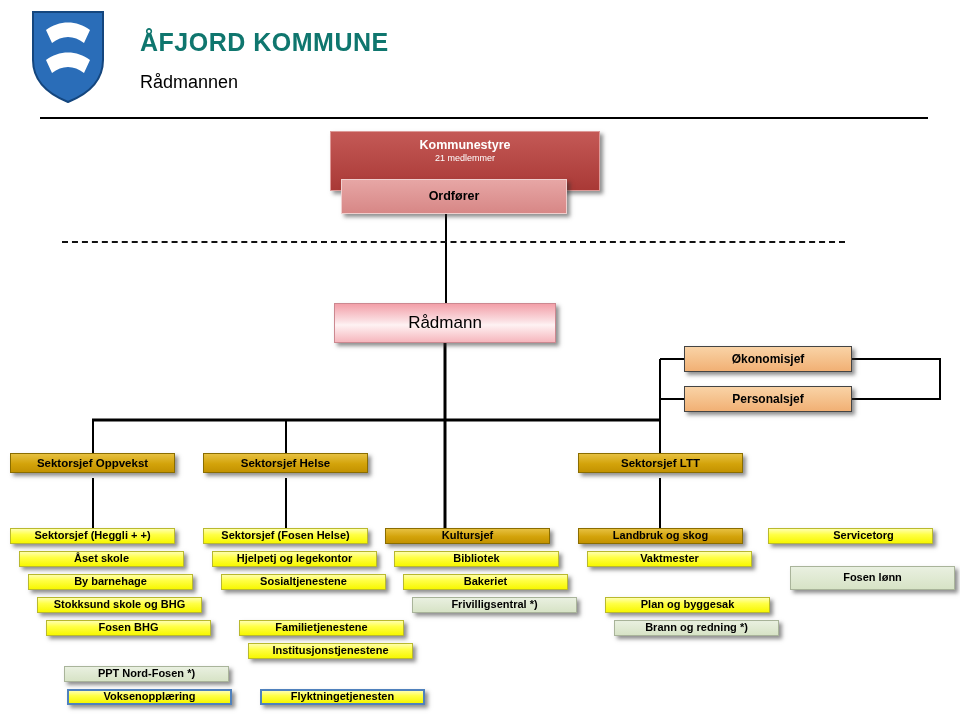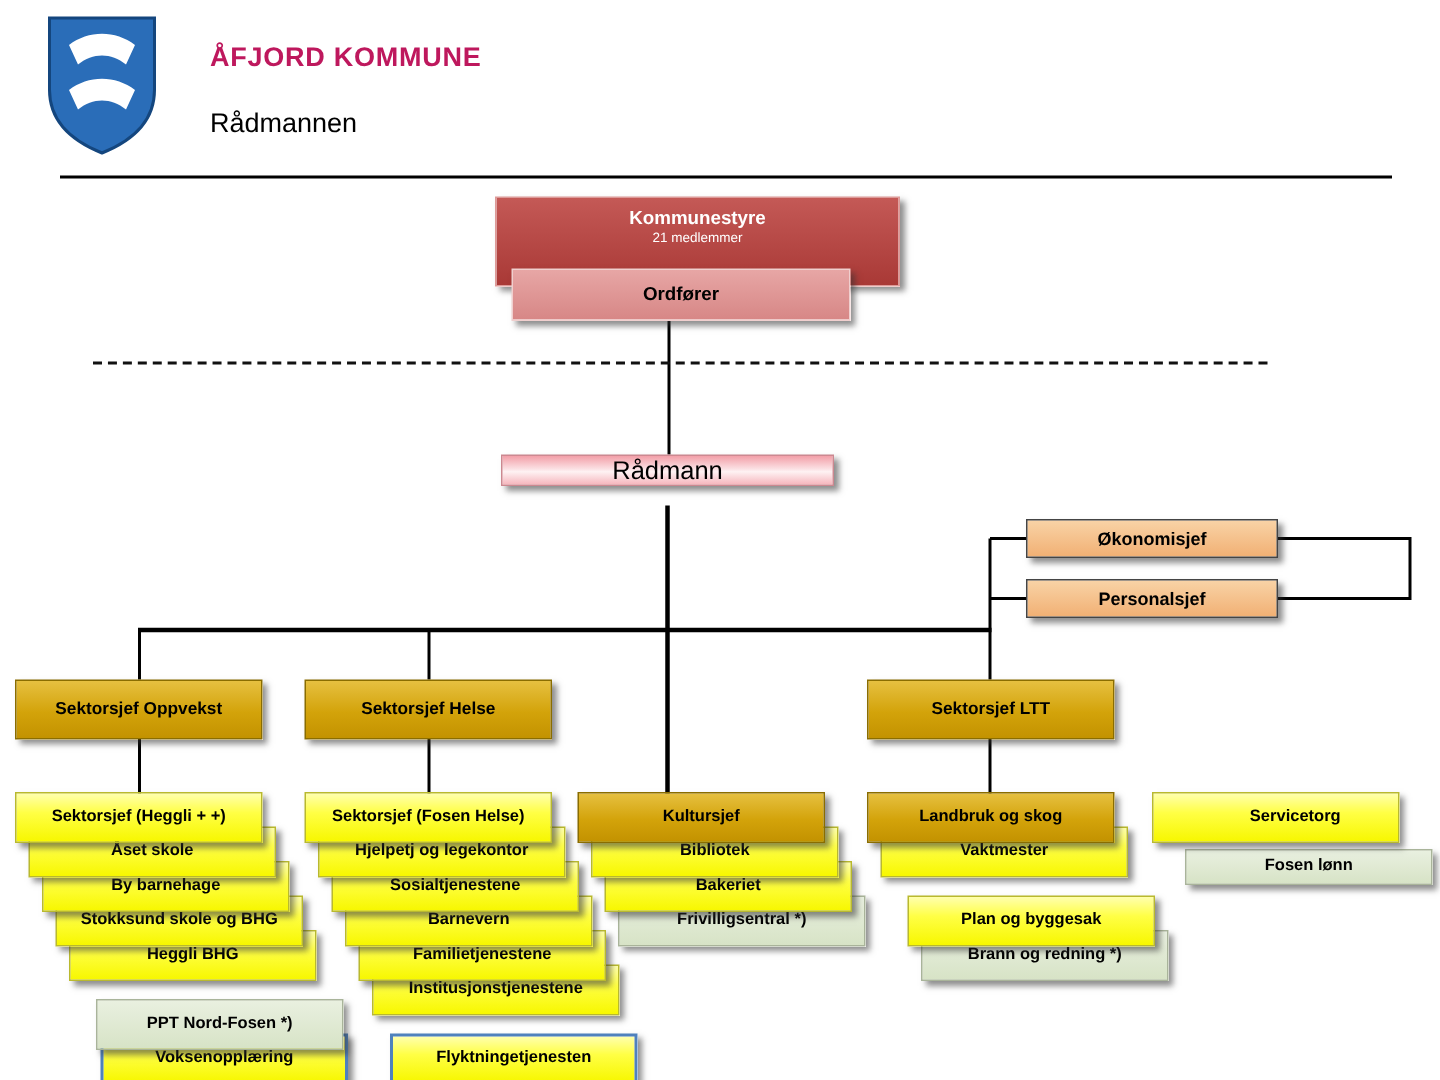--- a/index.html
+++ b/index.html
@@ -6,38 +6,38 @@
   body { background:#ffffff; font-family:"Liberation Sans", sans-serif; }
   #canvas { position:relative; width:960px; height:720px; background:#ffffff; overflow:hidden; }
   svg.lines { position:absolute; left:0; top:0; z-index:0; }
   .box { position:absolute; display:flex; align-items:center; justify-content:center;
          text-align:center; font-weight:bold; color:#000; z-index:2; line-height:1.05; }
   .shadow { box-shadow:3px 3px 4px rgba(50,50,50,0.55); }
   .yellow { background:linear-gradient(180deg,#ffffae 0%,#ffff45 40%,#f7f700 100%); border:1px solid #b9b92e; }
   .gold   { background:linear-gradient(180deg,#e6c040 0%,#d3a30a 55%,#c39200 100%); border:1px solid #8a6d00; }
   .green  { background:linear-gradient(180deg,#e9f0e0 0%,#d7e3c6 100%); border:1px solid #a9b49a; }
   .blueborder { border:2px solid #4f81bd; }
-  .child  { width:165px; height:34px; font-size:11px; }
-  .sector { width:165px; height:40px; font-size:11.5px; }
+  .child  { width:165px; height:16px; font-size:11px; }
+  .sector { width:165px; height:20px; font-size:11.5px; }
   .orange { width:168px; height:26px; font-size:12px;
             background:linear-gradient(180deg,#f9d3a6 0%,#f1b074 100%); border:1px solid #444; }
   .kommunestyre { left:330px; top:131px; width:270px; height:60px;
             background:linear-gradient(180deg,#c45956 0%,#a93936 100%);
             border:1px solid #dd9a98; color:#fff; flex-direction:column;
             justify-content:flex-start; padding-top:7px; z-index:3;text-align:center; }
   .kommunestyre .main { font-size:12.5px; font-weight:bold; }
   .kommunestyre .sub  { font-size:9px; font-weight:normal; margin-top:2px; }
   .ordforer { left:341px; top:179px; width:226px; height:35px; font-size:12.5px;
             background:linear-gradient(180deg,#e7a6a5 0%,#d78786 100%);
             border:1px solid #f0cfce; z-index:4; }
-  .radmann { left:334px; top:303px; width:222px; height:21px; font-size:17px; font-weight:normal;
+  .radmann { left:334px; top:303px; width:222px; height:40px; font-size:17px; font-weight:normal;
             background:linear-gradient(180deg,#f29fa8 0%,#fbe0e3 45%,#fef2f3 55%,#f6b6bd 100%);
             border:1px solid #cc8890; }
-  .header-title { position:absolute; left:140px; top:28px; font-size:18px; font-weight:bold;
-            letter-spacing:0.5px; color:#be185d; }
+  .header-title { position:absolute; left:140px; top:28px; font-size:25px; font-weight:bold;
+            letter-spacing:0.5px; color:#0f766e; }
   .header-sub { position:absolute; left:140px; top:72px; font-size:18px; color:#000; }
   .header-rule { position:absolute; left:40px; top:117px; width:888px; height:0;
             border-top:2px solid #000; }
   .dashed-divider { position:absolute; left:62px; top:241px; width:783px; height:0;
             border-top:2px dashed #111; }
   .logo { position:absolute; left:28px; top:8px; width:80px; height:98px; }
 </style>
 </head>
 <body>
 
@@ -85,28 +85,27 @@
   <div class="box orange shadow" style="left:684px; top:386px;">Personalsjef</div>
 
   <div class="box sector gold shadow" style="left:10px;  top:453px;">Sektorsjef Oppvekst</div>
   <div class="box sector gold shadow" style="left:203px; top:453px;">Sektorsjef Helse</div>
   <div class="box sector gold shadow" style="left:578px; top:453px;">Sektorsjef LTT</div>
 
   <div class="box child yellow shadow" style="left:10px; top:528px; z-index:9;">Sektorsjef (Heggli + +)</div>
   <div class="box child yellow shadow" style="left:19px; top:551px; z-index:8;">Åset skole</div>
   <div class="box child yellow shadow" style="left:28px; top:574px; z-index:7;">By barnehage</div>
   <div class="box child yellow shadow" style="left:37px; top:597px; z-index:6;">Stokksund skole og BHG</div>
-  <div class="box child yellow shadow" style="left:46px; top:620px; z-index:5;">Heggli BHG</div>
+  <div class="box child yellow shadow" style="left:46px; top:620px; z-index:5;">Fosen BHG</div>
   <div class="box child green shadow" style="left:64px; top:666px; z-index:3;">PPT Nord-Fosen *)</div>
   <div class="box child yellow blueborder shadow" style="left:67px; top:689px; z-index:2;">Voksenopplæring</div>
 
   <div class="box child yellow shadow" style="left:203px; top:528px; z-index:9;">Sektorsjef (Fosen Helse)</div>
   <div class="box child yellow shadow" style="left:212px; top:551px; z-index:8;">Hjelpetj og legekontor</div>
   <div class="box child yellow shadow" style="left:221px; top:574px; z-index:7;">Sosialtjenestene</div>
-  <div class="box child yellow shadow" style="left:230px; top:597px; z-index:6;">Barnevern</div>
   <div class="box child yellow shadow" style="left:239px; top:620px; z-index:5;">Familietjenestene</div>
   <div class="box child yellow shadow" style="left:248px; top:643px; z-index:4;">Institusjonstjenestene</div>
   <div class="box child yellow blueborder shadow" style="left:260px; top:689px; z-index:2;">Flyktningetjenesten</div>
 
   <div class="box child gold shadow" style="left:385px; top:528px; z-index:9;">Kultursjef</div>
   <div class="box child yellow shadow" style="left:394px; top:551px; z-index:8;">Bibliotek</div>
   <div class="box child yellow shadow" style="left:403px; top:574px; z-index:7;">Bakeriet</div>
   <div class="box child green shadow" style="left:412px; top:597px; z-index:6;">Frivilligsentral *)</div>
 
   <div class="box child gold shadow" style="left:578px; top:528px; z-index:9;">Landbruk og skog</div>

